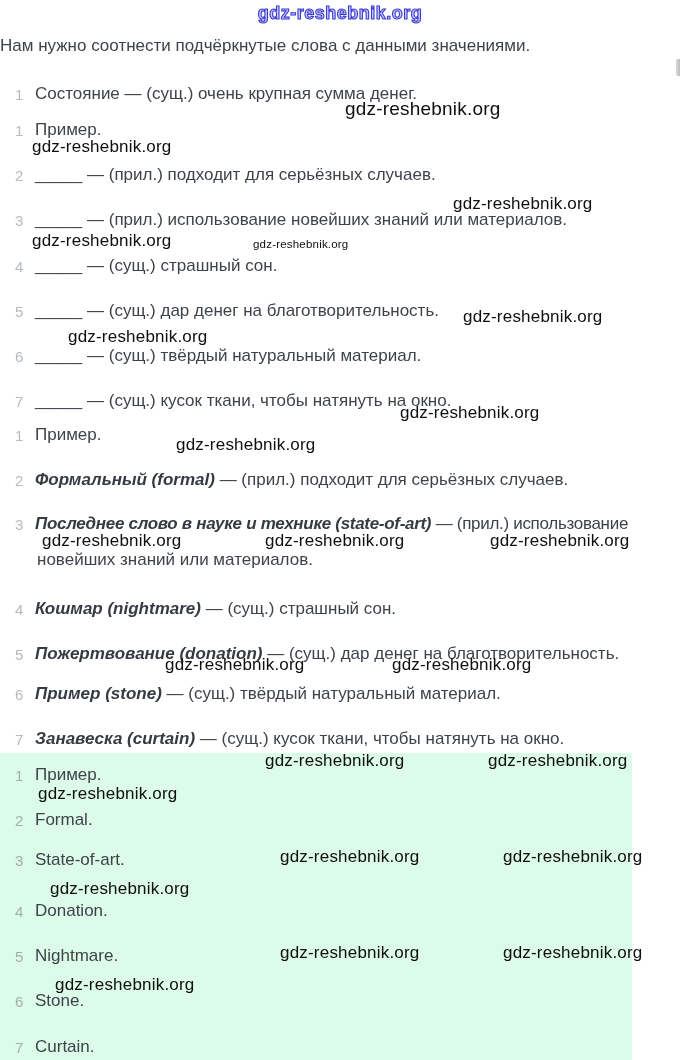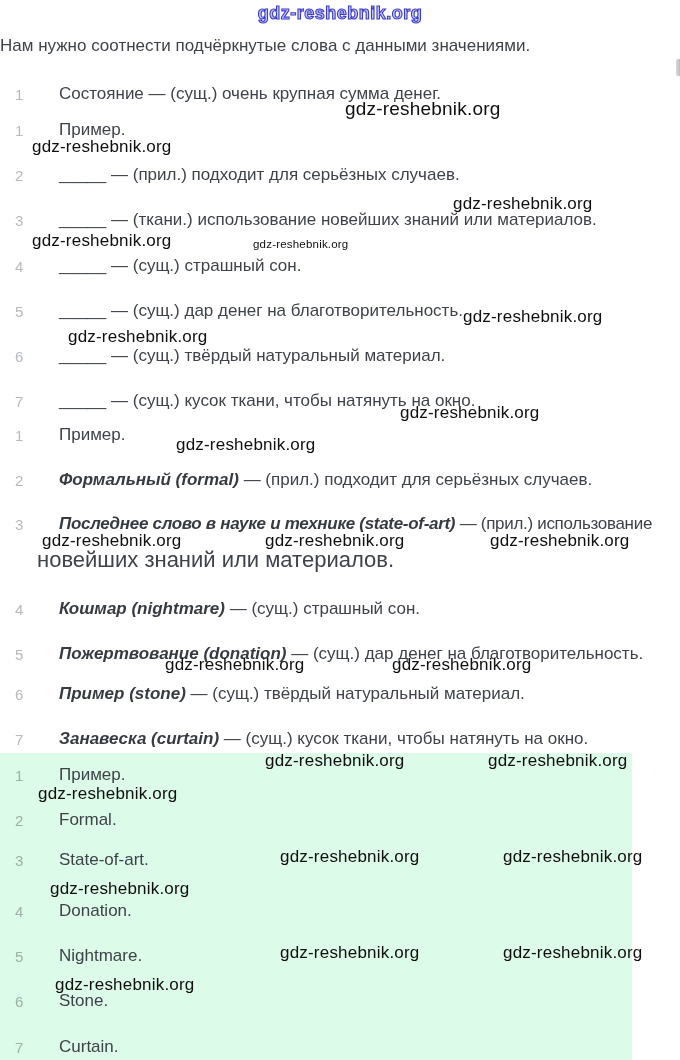--- a/index.html
+++ b/index.html
@@ -17,26 +17,26 @@
   
   .row{
     position:absolute;left:0;width:680px;white-space:nowrap;
     font-size:17px;line-height:19px;color:#3e434a;
   }
   .row .num{
     position:absolute;left:15px;top:1px;
     font-size:15px;color:#b6babe;
   }
   .answers .row .num{color:#9fb0a5;}
-  .row .txt{position:absolute;left:35px;top:0;margin-left:24px;}
+  .row .txt{position:absolute;left:35px;top:0;}
   .row .term{font-weight:700;color:#363b42;font-style:italic;}
   .tight{letter-spacing:-0.3px;}
   .cont-line{
     position:absolute;left:37px;white-space:nowrap;
-    font-size:22px;line-height:19px;color:#3e434a;text-align:right;
+    font-size:17px;line-height:19px;color:#3e434a;text-align:right;
   }
   .intro{
     position:absolute;left:0;top:36px;width:540px;
     font-size:17px;color:#3e434a;white-space:nowrap;
   }
   
   .wm{
     position:absolute;color:#0f0f0f;font-size:17px;line-height:17px;
     white-space:nowrap;letter-spacing:0.2px;
   }
@@ -72,21 +72,21 @@
     <div class="row" style="top:120px">
         <span class="num">1</span>
         <span class="txt">Пример.</span>
       </div>
     <div class="row" style="top:165px">
         <span class="num">2</span>
         <span class="txt">_____ — (прил.) подходит для серьёзных случаев.</span>
       </div>
     <div class="row" style="top:210px">
         <span class="num">3</span>
-        <span class="txt">_____ — (ткани.) использование новейших знаний или материалов.</span>
+        <span class="txt">_____ — (прил.) использование новейших знаний или материалов.</span>
       </div>
     <div class="row" style="top:256px">
         <span class="num">4</span>
         <span class="txt">_____ — (сущ.) страшный сон.</span>
       </div>
     <div class="row" style="top:301px">
         <span class="num">5</span>
         <span class="txt">_____ — (сущ.) дар денег на благотворительность.</span>
       </div>
     <div class="row" style="top:346px">

